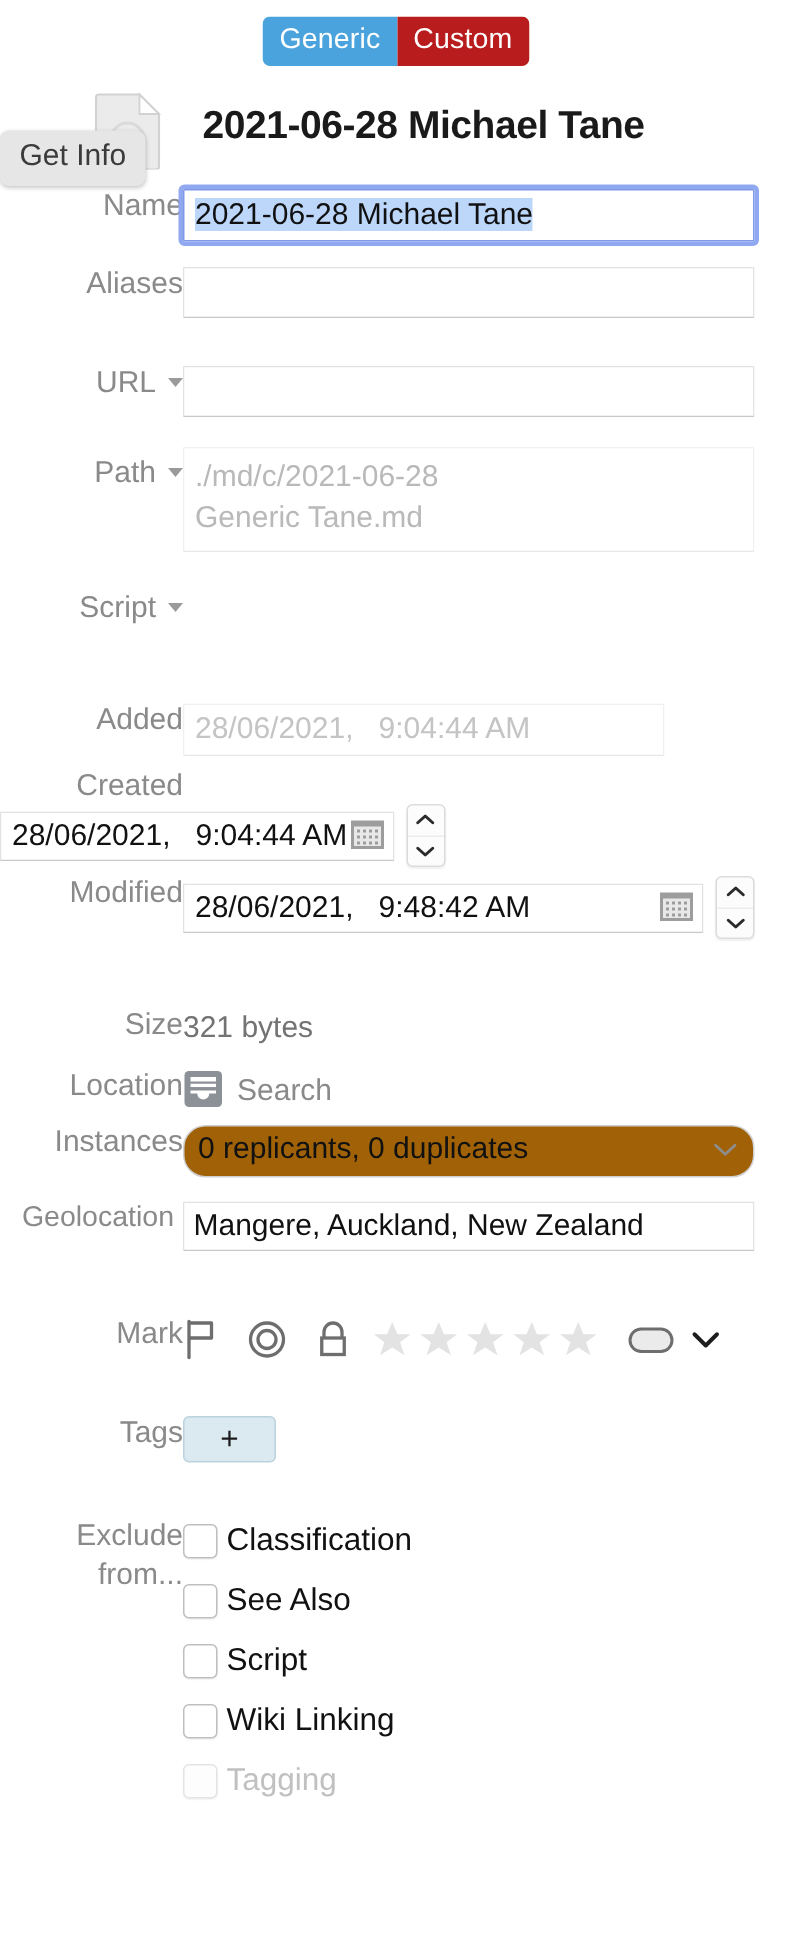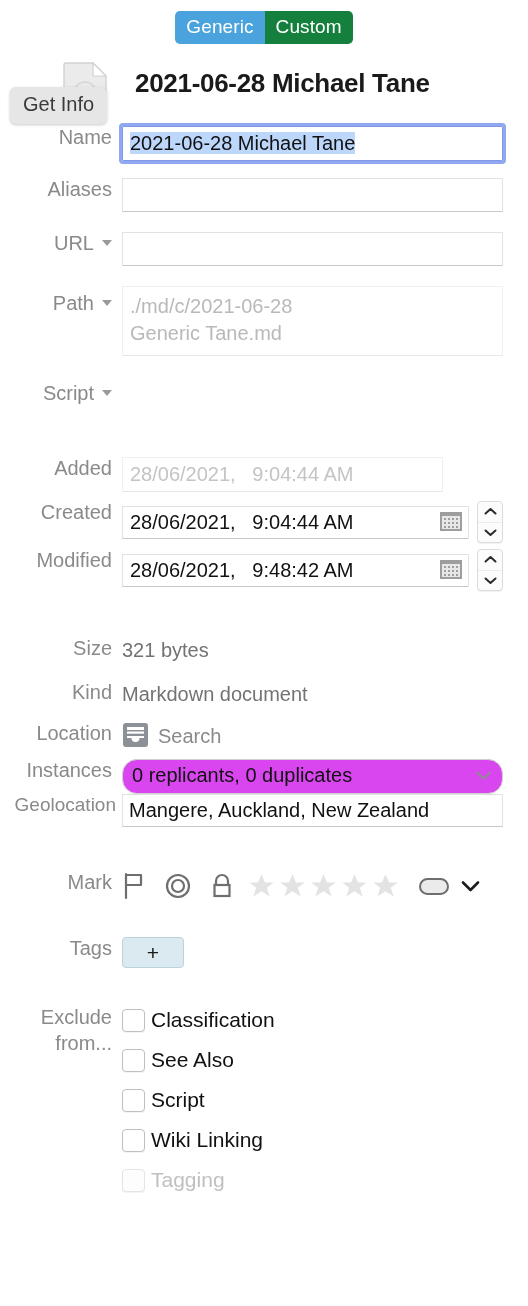--- a/index.html
+++ b/index.html
@@ -13,42 +13,42 @@
   .panel { position: relative; width: 528px; height: 1306px; overflow: hidden; border-radius: 19px; }
 
   
   .seg-wrap { display: flex; justify-content: center; padding-top: 11px; }
   .seg { display: flex; border-radius: 5px; overflow: hidden; }
   .seg-btn {
     font-size: 19px; line-height: 1; padding: 6px 11px 8px;
     color: #ffffff; border: none; cursor: default; letter-spacing: 0.1px;
   }
   .seg-btn.sel { background: #4aa3dc; }
-  .seg-btn.unsel { background: #15803d; }
+  .seg-btn.unsel { background: #b91c1c; }
 
   
   .title-row { position: relative; height: 60px; margin-top: 14px; }
   .doc-icon { position: absolute; left: 63px; top: 3px; width: 46px; height: 52px; }
   .tooltip {
-    position: absolute; left: 10px; top: 29px;
+    position: absolute; left: 0; top: 29px;
     background: #e6e6e6; border-radius: 6px;
     padding: 6px 13px 8px; font-size: 20px; color: #3b3b3b;
     box-shadow: 0 1px 3px rgba(0,0,0,0.22);
     z-index: 5; white-space: nowrap;
   }
   .doc-title {
     position: absolute; left: 135px; top: 10px;
     font-size: 26px; font-weight: bold; color: #1a1a1a;
     letter-spacing: -0.3px; white-space: nowrap;
   }
 
   
   .row { display: flex; align-items: flex-start; }
   .lbl {
-    width: 122px; text-align: right; padding-right: 10px;
+    width: 122px; text-align: right; 
     color: #8a8a8a; font-size: 20px; flex: none;
     white-space: nowrap; display: flex; align-items: center;
     justify-content: flex-end; gap: 8px;
   }
   .lbl.multiline { display: block; text-align: right; line-height: 1.28; }
   .caret {
     width: 0; height: 0; border-left: 5px solid transparent;
     border-right: 5px solid transparent; border-top: 6px solid #9a9a9a;
     display: inline-block; margin-bottom: 1px;
   }
@@ -94,21 +94,21 @@
 
   
   .val { font-size: 20px; color: #737373; padding-top: 2px; }
   .val.gray { color: #8a8a8a; }
   .loc { display: flex; align-items: center; gap: 9px; }
 
   
   .combo {
     width: 100%; display: flex; align-items: center;
     border: 1px solid #cfcfcf; border-radius: 15px;
-    background: #d946ef; padding: 4px 10px 6px 9px; font-size: 20px; color: #111;
+    background: #a16207; padding: 4px 10px 6px 9px; font-size: 20px; color: #111;
   }
   .combo span.ctext { flex: 1; }
 
   
   .markicons { display: flex; align-items: center; gap: 0px; padding-top: 1px; }
   .markicons > * { flex: none; }
   .stars { display: flex; gap: 0px; margin-left: 12px; }
   .pill {
     width: 30px; height: 17px; border-radius: 9px;
     border: 2px solid #6e6e6e; background: #ebebeb;
@@ -167,21 +167,21 @@
     </div>
   </div>
 
   <div class="row" style="margin-top:17px;">
     <div class="lbl">Aliases</div>
     <div class="fieldcell">
       <div class="tf empty"></div>
     </div>
   </div>
 
-  <div class="row" style="margin-top:20px;">
+  <div class="row" style="margin-top:32px;">
     <div class="lbl">
       <span>URL</span>
       <span class="caret"></span>
     </div>
     <div class="fieldcell">
       <div class="tf empty"></div>
     </div>
   </div>
 
   <div class="row" style="margin-top:20px;">
@@ -205,21 +205,21 @@
     <div class="fieldcell"></div>
   </div>
 
   <div class="row" style="margin-top:52px;">
     <div class="lbl">Added</div>
     <div class="fieldcell" style="padding-right:85px;">
       <div class="tf disabled" style="white-space:pre;">28/06/2021,   9:04:44 AM</div>
     </div>
   </div>
 
-  <div class="row" style="margin-top:9px;">
+  <div class="row" style="margin-top:9px;flex-direction:column;">
     <div class="lbl">Created</div>
     <div class="fieldcell">
       <div class="daterow">
         <div class="datefield">
           <span class="dtext">28/06/2021,   9:04:44 AM</span>
           <svg class="cal-icon" viewBox="0 0 26 22">
             <rect x="2" y="1" width="22" height="19" fill="#9d9d9d"></rect>
             <rect x="4" y="5" width="18" height="13" fill="#e8e8e8"></rect>
             <g fill="#9d9d9d">
               <rect x="6" y="7" width="2" height="2"></rect>
@@ -294,26 +294,20 @@
     </div>
   </div>
 
   <div class="row" style="margin-top:46px;">
     <div class="lbl">Size</div>
     <div class="fieldcell">
         <div class="val">321 bytes</div>
       </div>
   </div>
 
-  <div class="row" style="margin-top:19px;">
-    <div class="lbl">Kind</div>
-    <div class="fieldcell">
-        <div class="val">Markdown document</div>
-      </div>
-  </div>
 
   <div class="row" style="margin-top:16px;">
     <div class="lbl">Location</div>
     <div class="fieldcell">
       <div class="loc">
         <svg width="27" height="26" viewBox="0 0 27 26">
           <rect x="1" y="1" width="25" height="24" rx="3" fill="#8b9196"></rect>
           <rect x="5" y="5" width="17" height="3" fill="#ffffff"></rect>
           <rect x="5" y="9.5" width="17" height="2.2" fill="#ffffff"></rect>
           <path d="M5 14 h17 v2 h-4.5 a4 4 0 0 1 -8 0 H5 z" fill="#ffffff"></path>
@@ -328,21 +322,21 @@
     <div class="fieldcell">
       <div class="combo">
         <span class="ctext">0 replicants, 0 duplicates</span>
         <svg width="17" height="11" viewBox="0 0 17 11">
           <path d="M2 2.5 L8.5 8.5 L15 2.5" fill="none" stroke="#8d8d8d" stroke-width="1.8" stroke-linecap="round" stroke-linejoin="round"></path>
         </svg>
       </div>
     </div>
   </div>
 
-  <div class="row" style="margin-top:0;">
+  <div class="row" style="margin-top:16px;">
     <div class="lbl" style="width:122px;padding-right:6px;font-size:19px;">Geolocation</div>
     <div class="fieldcell">
       <div class="tf" style="padding:4px 6px;">Mangere, Auckland, New Zealand</div>
     </div>
   </div>
 
   <div class="row" style="margin-top:44px;">
     <div class="lbl">Mark</div>
     <div class="fieldcell">
       <div class="markicons">

